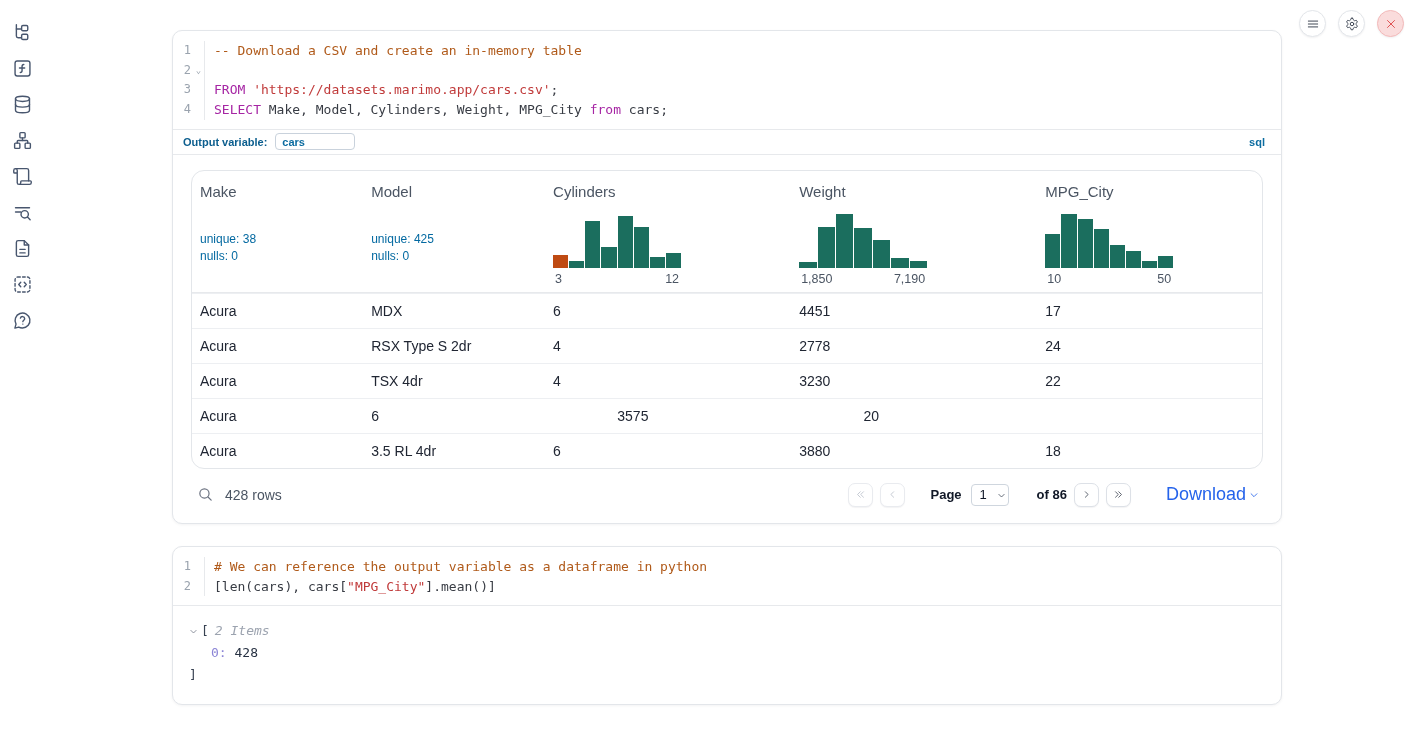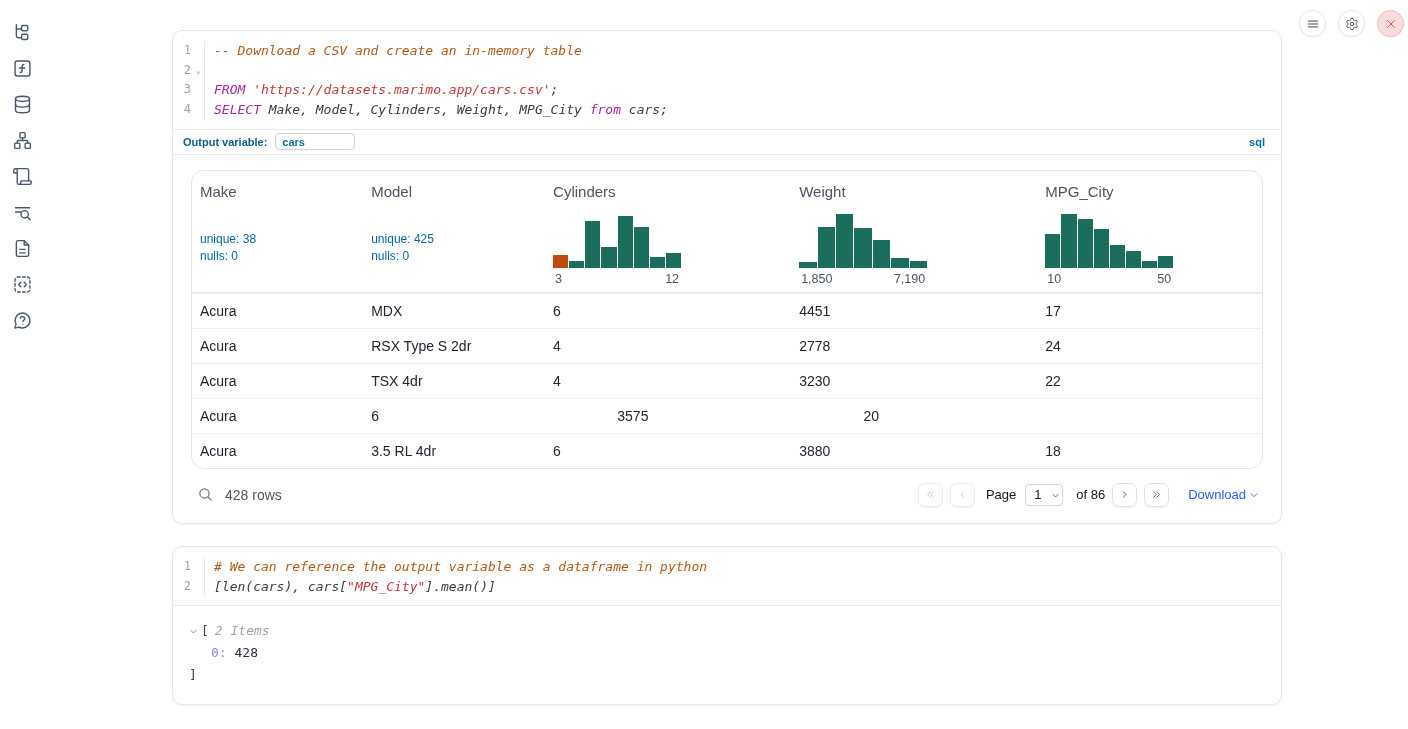--- a/index.html
+++ b/index.html
@@ -27,21 +27,21 @@
   .main { position:absolute; left:172px; top:30px; width:1110px; }
   .cell { border:1px solid #e3e6ea; border-radius:10px; background:#fff; box-shadow:0 1px 3px rgba(15,23,42,.05); }
   .cell + .cell { margin-top:22px; }
 
   
   .editor { padding:10px 0 9px 0; }
   .code-line { display:flex; font-family:"DejaVu Sans Mono", monospace; font-size:13px; line-height:19.7px; }
   .gutter { flex:none; width:32px; display:flex; color:#9aa3ae; border-right:1px solid #e7e9ec; }
   .lnum { flex:1; text-align:right; font-size:12px; padding-right:2px; }
   .fold { width:11px; font-size:9px; text-align:center; color:#9aa3ae; }
-  .code-text { padding-left:9px; white-space:pre; color:#383c44;font-style:italic; }
+  .code-text { padding-left:9px; white-space:pre; color:#383c44; }
   .tok-kw  { color:#a626a4; }
   .tok-str { color:#c03a3a; }
   .tok-com { color:#b05a1a; }
   .tok-pl  { color:#383c44; }
 
   
   .outvar-row { border-top:1px solid #e7e9ec; display:flex; align-items:center; height:25px; padding:0 10px; }
   .outvar-label { font-size:11px; font-weight:bold; color:#0c5e8e; }
   .outvar-input { margin-left:8px; width:80px; height:17px; border:1px solid #c9d2dc; border-radius:4px;
     font-family:"Liberation Sans", sans-serif; font-size:11px; font-weight:bold; color:#0c6ca0; padding:0 6px; outline:none; }
@@ -67,27 +67,27 @@
   
   .table-footer { display:flex; align-items:center; padding:14px 4px 4px 6px; }
   .search-icon { color:#6b7280; cursor:pointer; }
   .search-icon svg { width:17px; height:17px; stroke:currentColor; fill:none; stroke-width:1.7; stroke-linecap:round; }
   .rowcount { margin-left:11px; font-size:14px; color:#4b5563; }
   .pager { margin-left:auto; display:flex; align-items:center; gap:7px; }
   .pg-btn { width:25px; height:24px; border:1px solid #dde1e7; border-radius:7px; background:#fff;
     display:flex; align-items:center; justify-content:center; color:#3f4754; box-shadow:0 1px 1px rgba(15,23,42,.05); cursor:pointer; }
   .pg-btn svg { width:11px; height:11px; stroke:currentColor; fill:none; stroke-width:1.8; stroke-linecap:round; stroke-linejoin:round; }
   .pg-btn.disabled { color:#b9bfc9; border-color:#e9ebef; }
-  .pg-label { font-size:13px; color:#111827; margin-left:4px; }
+  .pg-label { font-size:13px; color:#111827; margin-left:19px;font-weight:bold; }
   .page-select { position:relative; margin:0 2px; }
   .page-select select { appearance:none; -webkit-appearance:none; width:38px; height:22px; border:1px solid #cfd6de; border-radius:4px;
     background:#fff; font-size:13px; color:#111827; padding:0 14px 0 8px; outline:none; }
   .page-select .sel-chev { position:absolute; right:3px; top:7px; pointer-events:none; color:#374151; }
   .page-select .sel-chev svg { width:9px; height:9px; stroke:currentColor; fill:none; stroke-width:2; stroke-linecap:round; stroke-linejoin:round; }
-  .download { margin-left:12px; display:flex; align-items:center; gap:3px; color:#2563eb; font-size:13px; cursor:pointer; }
+  .download { margin-left:28px; display:flex; align-items:center; gap:3px; color:#2563eb; font-size:18px; cursor:pointer; }
   .download svg { width:10px; height:10px; stroke:currentColor; fill:none; stroke-width:2; stroke-linecap:round; stroke-linejoin:round; }
 
   
   .tree { padding:14px 16px 18px 16px; font-family:"DejaVu Sans Mono", monospace; font-size:13px; line-height:22px; color:#273142; }
   .tree-head { display:flex; align-items:center; }
   .tree-chevron { color:#6b7280; margin-right:3px; cursor:pointer; }
   .tree-chevron svg { width:9px; height:9px; stroke:currentColor; fill:none; stroke-width:2; stroke-linecap:round; stroke-linejoin:round; }
   .bracket { color:#374151; }
   .tree-items-label { color:#9ca3af; font-style:italic; margin-left:6px; }
   .tree-entry { padding-left:22px; }

